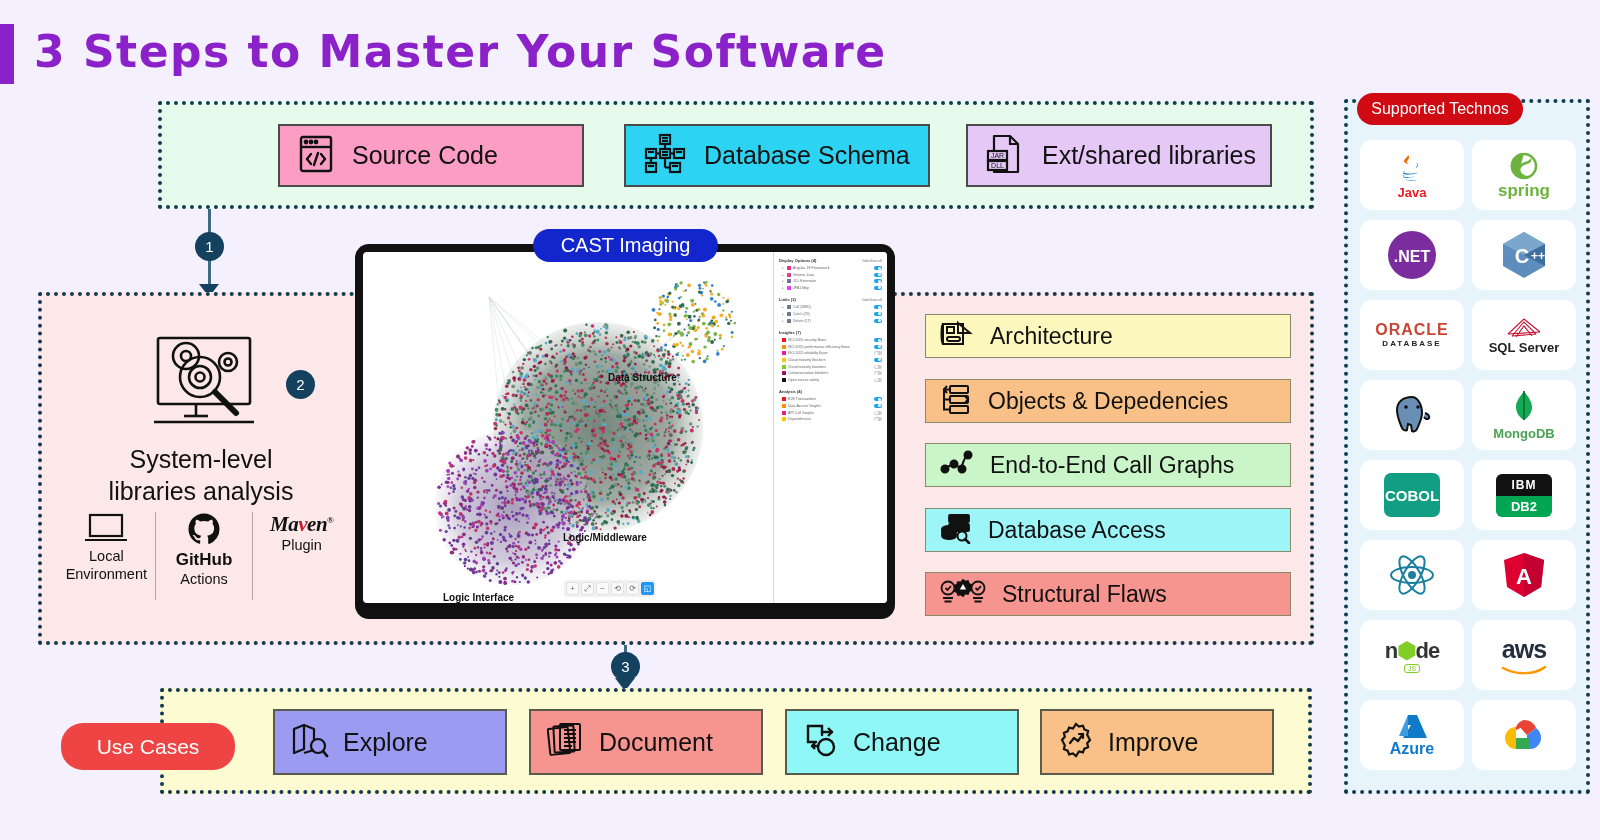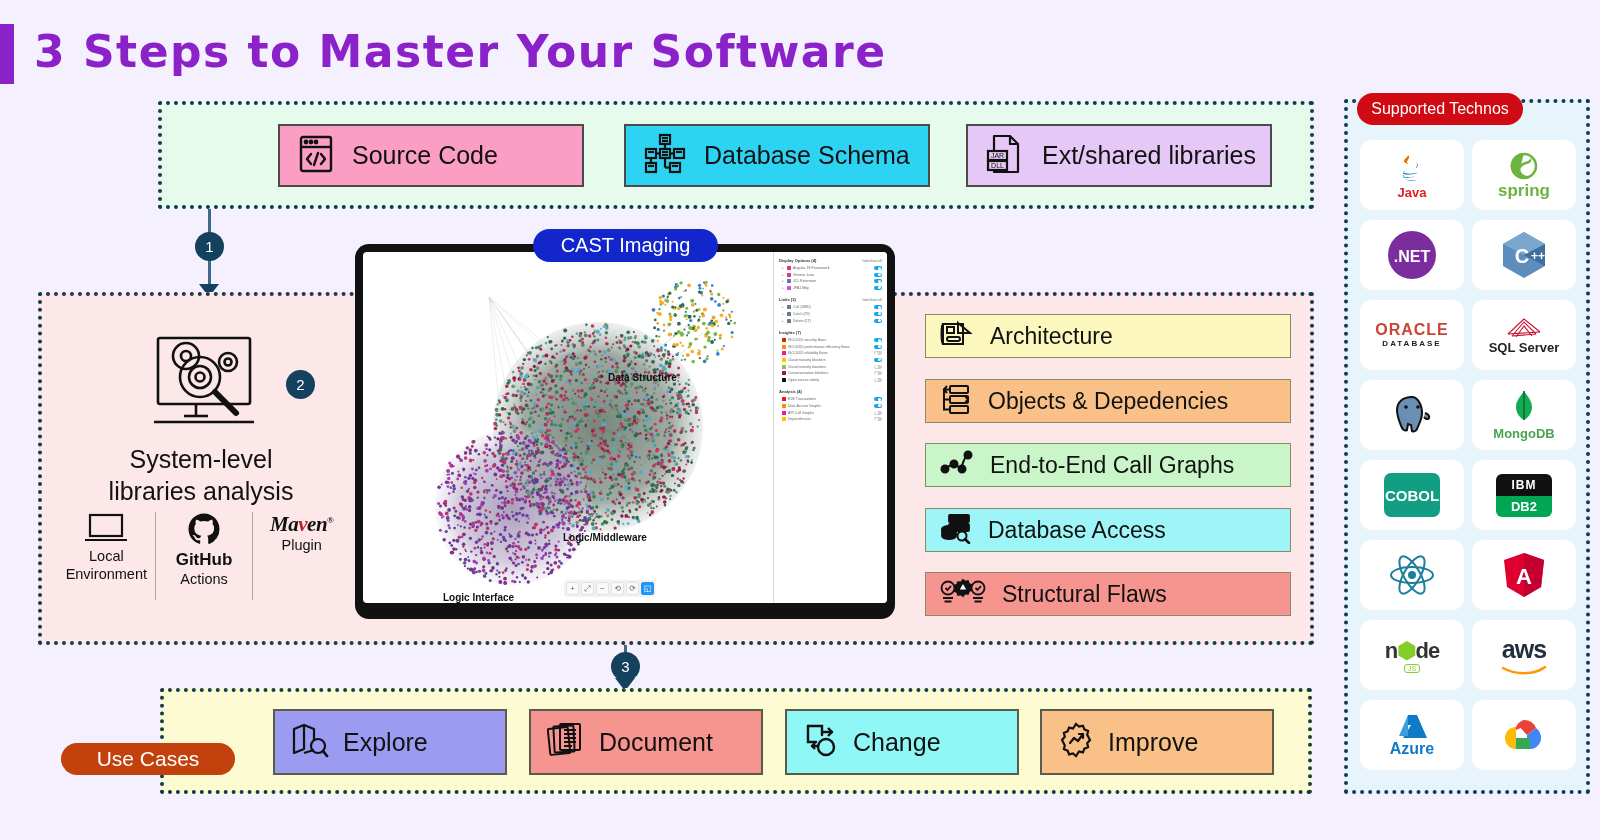--- a/index.html
+++ b/index.html
@@ -30,21 +30,21 @@
   #analysis-section { left: 38px; top: 292px; width: 1276px; height: 353px; background: #fce8e8; }
   #usecases-section { left: 160px; top: 688px; width: 1152px; height: 106px; background: #fdfbd2; }
   #technos-section { left: 1344px; top: 99px; width: 246px; height: 695px; background: #e8f4fb; }
 
   
   .pill {
     position: absolute; display: flex; align-items: center; justify-content: center;
     color: #ffffff; border-radius: 22px; font-size: 21px; white-space: nowrap;
   }
   #pill-project-files { left: 61px; top: 141px; width: 174px; height: 38px; background: #e0465f; }
-  #pill-use-cases     { left: 61px; top: 723px; width: 174px; height: 32px; background: #c2410c; margin-top: 20px; }
+  #pill-use-cases     { left: 61px; top: 723px; width: 174px; height: 47px; background: #ef4444; }
   #pill-technos {
     left: 1357px; top: 93px; width: 166px; height: 32px;
     background: #cf0a12; border-radius: 16px; font-size: 16px;
   }
 
   
   .card {
     position: absolute; display: flex; align-items: center;
     border: 2px solid #4b4b4b; gap: 18px; padding-left: 18px;
   }

